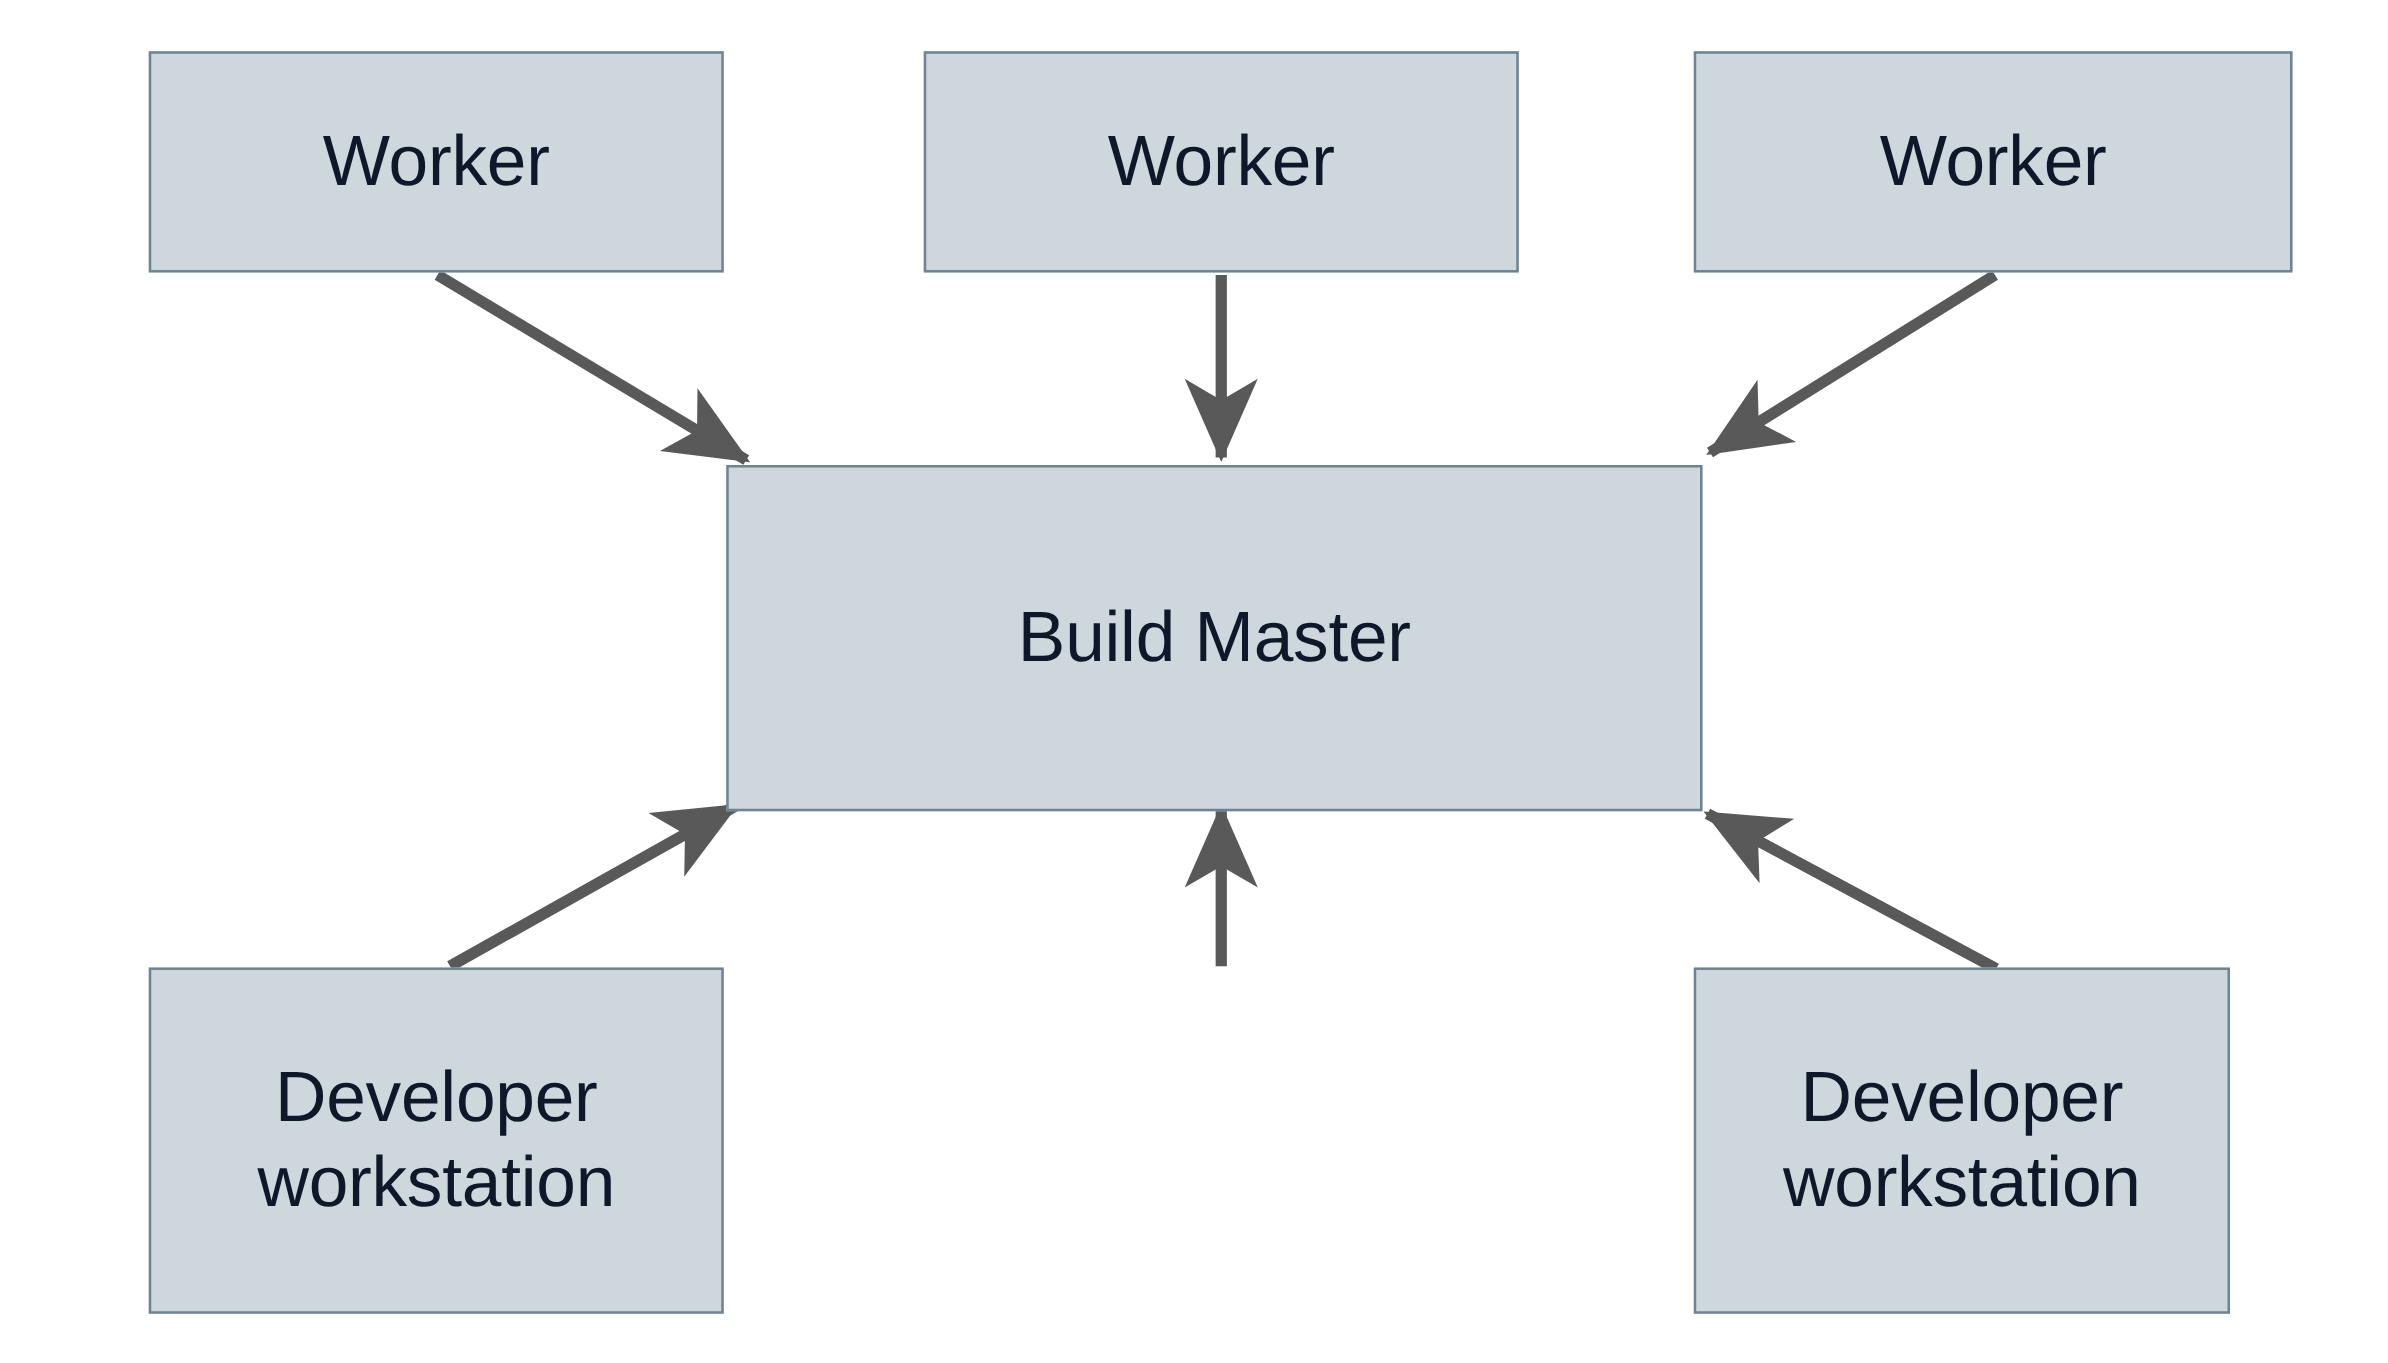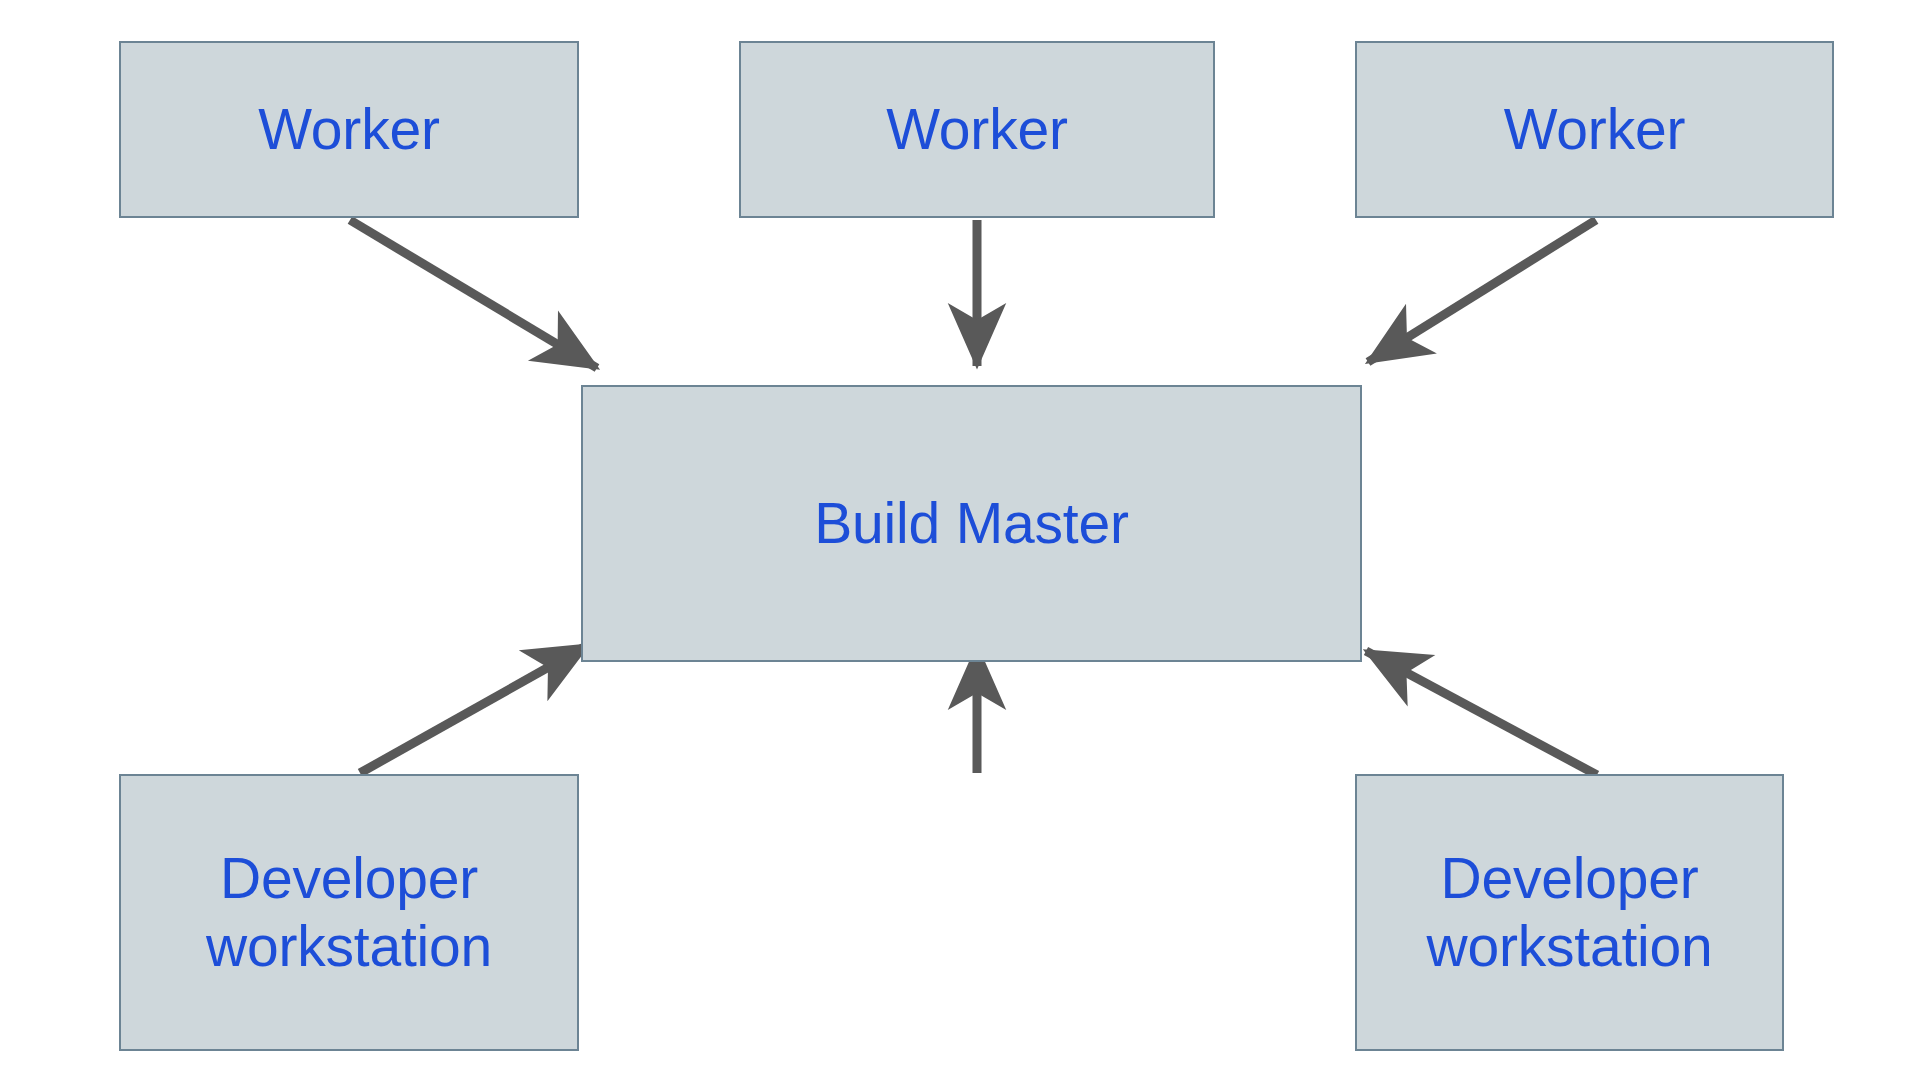--- a/index.html
+++ b/index.html
@@ -27,34 +27,34 @@
   }
   .node {
     position: absolute;
     box-sizing: border-box;
     background: #ced7db;
     border: 2px solid #6c8494;
     display: flex;
     align-items: center;
     justify-content: center;
     text-align: center;
-    color: #1d4ed8;
+    color: #0f172a;
     line-height: 1.18;
     letter-spacing: -0.2px;
     white-space: pre-line;
   }
   .node-label {
     display: block;
     width: 100%;
     white-space: pre-line;
   }
   #node-worker-1 { left: 119px;  top: 41px;  width: 460px; height: 177px; font-size: 57px; }
   #node-worker-2 { left: 739px;  top: 41px;  width: 476px; height: 177px; font-size: 57px; }
   #node-worker-3 { left: 1355px; top: 41px;  width: 479px; height: 177px; font-size: 57px; }
-  #node-build-master { left: 581px; top: 385px; width: 781px; height: 277px; font-size: 57px; }
+  #node-build-master { left: 581px; top: 372px; width: 781px; height: 277px; font-size: 57px; }
   #node-dev-ws-1 { left: 119px;  top: 774px; width: 460px; height: 277px; font-size: 57px; }
   #node-ci-server { left: 739px;  top: 774px; width: 408px; height: 277px; font-size: 57px; }
   #node-dev-ws-2 { left: 1355px; top: 774px; width: 429px; height: 277px; font-size: 57px; }
 </style>
 </head>
 <body>
 
 <div id="canvas">
 
   <svg id="edges" viewBox="0 0 1910 1090" width="1910" height="1090">

